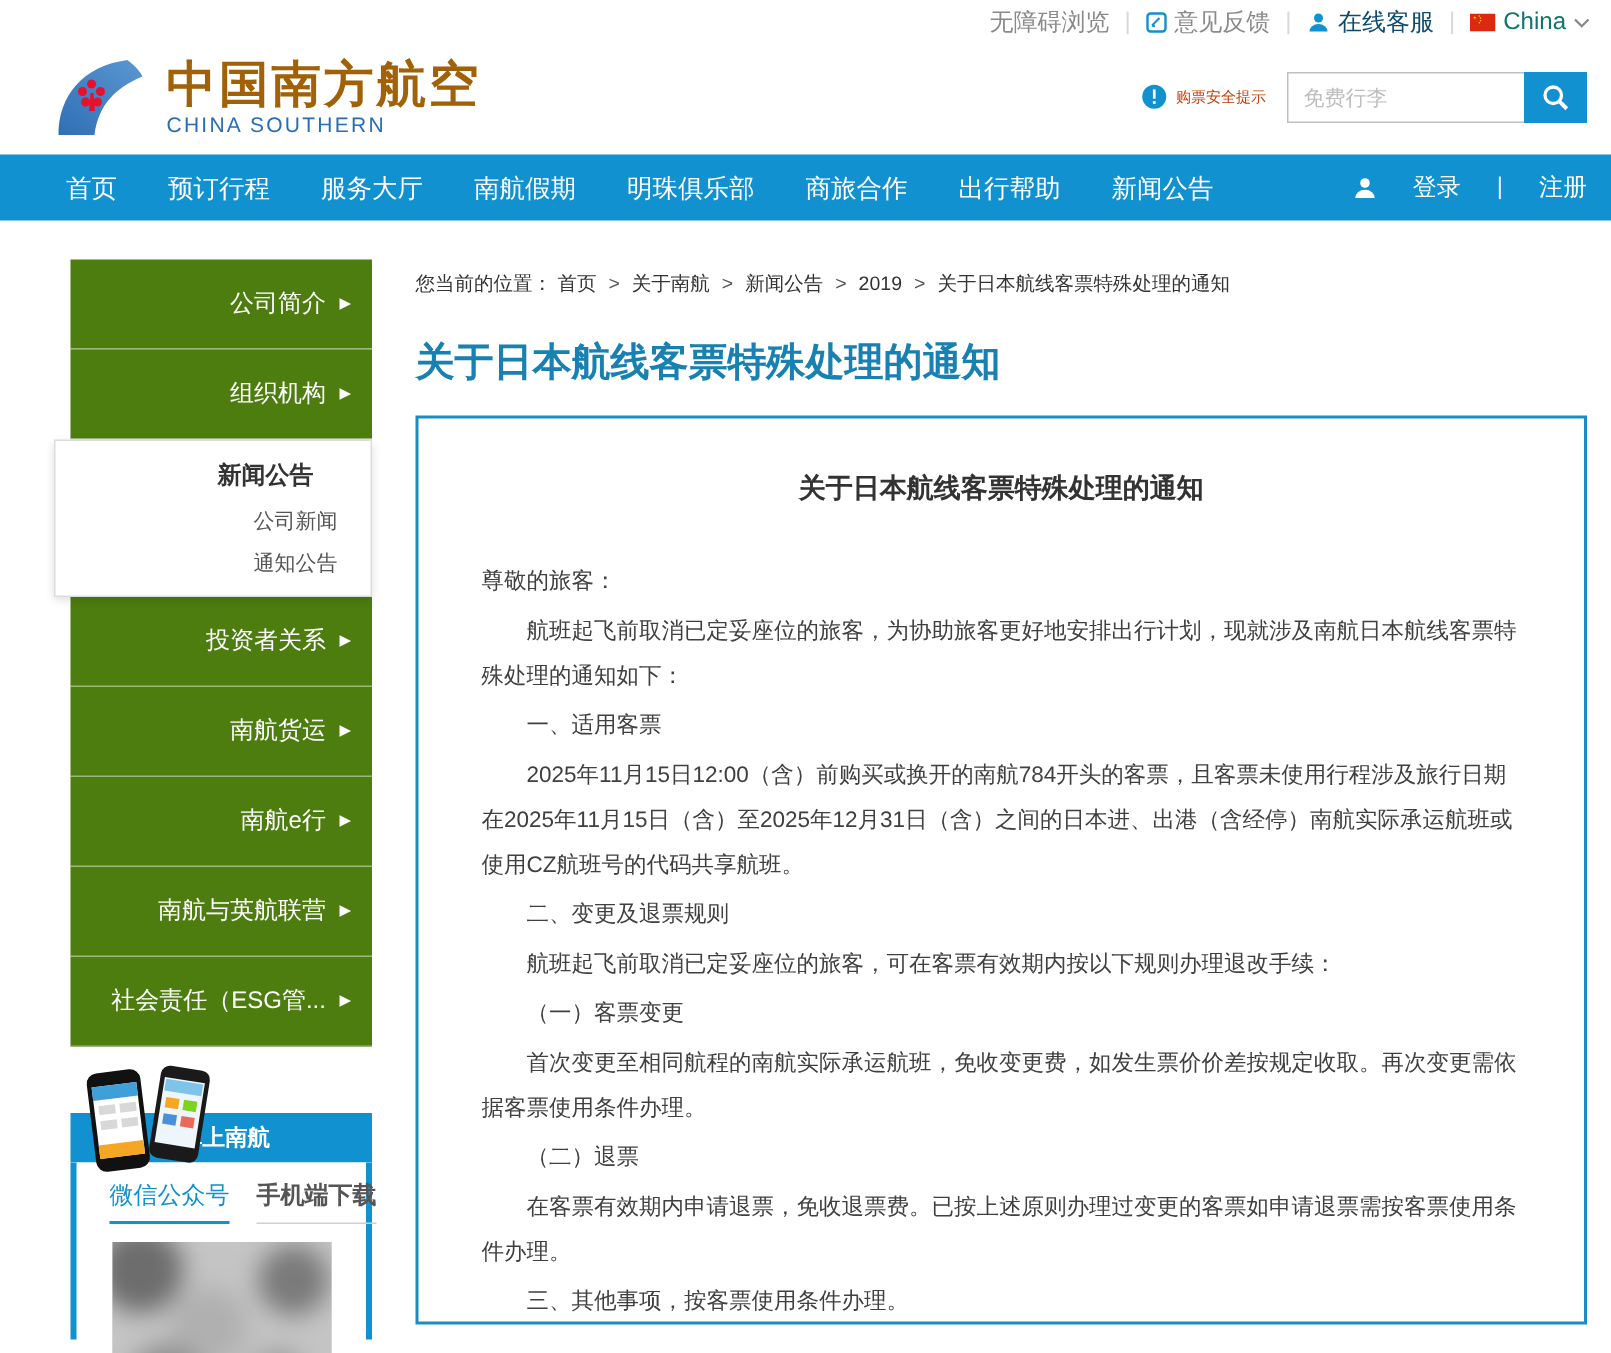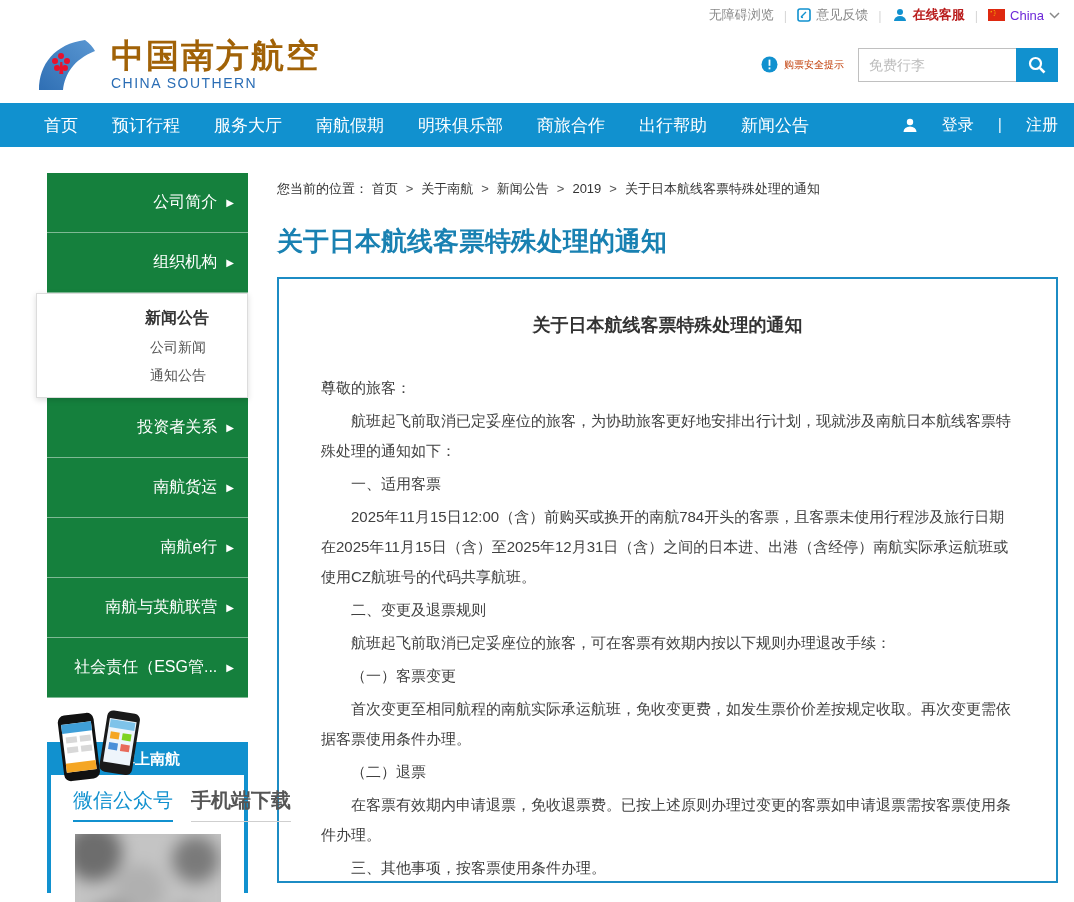--- a/index.html
+++ b/index.html
@@ -4,25 +4,25 @@
 <style>
   * { box-sizing: border-box; }
   html,body { margin:0; padding:0; }
   body {
     width:1074px; height:902px; overflow:hidden;
     background:#fff; font-family:"Liberation Sans", sans-serif;
     color:#333;
   }
   
   .topbar { height:26px; display:flex; align-items:center; justify-content:flex-end;
-            gap:10px; padding:4px 14px 0 0; font-size:13px; color:#8a8a8a; }
+            gap:10px; padding:4px 14px 0 0; font-size:16px; color:#8a8a8a; }
   .topbar .item { display:flex; align-items:center; gap:5px; cursor:pointer; }
   .tb-sep { color:#d8d8d8; }
-  .tb-strong { color:#b91c1c; font-weight:bold; }
-  .region { color:#6d28d9; }
+  .tb-strong { color:#0c4a6e; font-weight:normal; }
+  .region { color:#0f766e; }
   
   .header { height:77px; display:flex; align-items:center; padding:0 16px 0 35px; }
   .logo { display:flex; align-items:center; gap:12px; cursor:pointer; }
   .brand-cn { font-size:33px; font-weight:bold; color:#a16207; letter-spacing:2px; line-height:1.1; }
   .brand-en { font-size:14px; color:#2a6db5; letter-spacing:1.5px; }
   .header-right { margin-left:auto; display:flex; align-items:center; gap:14px; }
   .safety { display:flex; align-items:center; gap:6px; color:#c2410c; font-size:10px; cursor:pointer; }
   .search-box { display:flex; align-items:center; }
   .search-input { width:158px; height:34px; border:1px solid #c0c0c0; border-right:none;
                   padding:0 10px; font-size:14px; color:#333; outline:none;
@@ -33,40 +33,40 @@
   
   .nav { height:44px; background:#1191cf; display:flex; align-items:center;
          padding:0 16px 0 27px; color:#fff; }
   .nav-item { padding:0 17px; font-size:17px; cursor:pointer; white-space:nowrap; }
   .nav-right { margin-left:auto; display:flex; align-items:center; gap:24px; font-size:16px; }
   .nav-right .lnk { cursor:pointer; }
   .nav-right .bar { opacity:.9; }
   
   .content { display:flex; align-items:flex-start; }
   .sidebar { width:201px; margin-left:47px; margin-top:26px; flex:none; }
-  .side-item { height:60px; background:#15803d; color:#fff; font-size:16px;
+  .side-item { height:60px; background:#4d7c0f; color:#fff; font-size:16px;
                display:flex; align-items:center; justify-content:flex-end;
                padding-right:14px; gap:9px; cursor:pointer;
                border-bottom:1px solid rgba(255,255,255,.45); white-space:nowrap; }
   .side-arrow { font-size:10px; line-height:1; }
   .side-active { position:relative; margin-left:-11px; width:212px; background:#fff;
                  border:1px solid #dcdcdc; box-shadow:0 2px 6px rgba(0,0,0,.14);
                  padding:9px 0 8px; }
   .side-active-title { font-size:16px; font-weight:bold; color:#333; text-align:right;
                        padding-right:38px; line-height:30px; }
-  .side-sub { font-size:14px; color:#555; text-align:right; padding-right:41px;
+  .side-sub { font-size:14px; color:#555; text-align:right; padding-right:22px;
               line-height:28px; cursor:pointer; }
   
   .app-widget { margin-top:44px; position:relative; }
   .app-header { height:33px; background:#1191cf; color:#fff; font-size:15px;
                 font-weight:bold; line-height:33px; padding-left:73px; }
   .phones { position:absolute; left:4px; top:-34px; width:100px; height:74px; }
   .app-body { border-left:4px solid #1191cf; border-right:4px solid #1191cf;
               background:#fff; padding:12px 12px 0; height:118px; }
-  .app-tabs { display:flex; gap:18px; font-size:20px; padding-left:10px; }
+  .app-tabs { display:flex; gap:18px; font-size:16px; padding-left:10px; }
   .tab { padding-bottom:6px; cursor:pointer; white-space:nowrap; }
   .tab.active { color:#1191cf; border-bottom:2px solid #1191cf; }
   .tab.inactive { color:#555; border-bottom:1px solid #cfcfcf;font-weight:bold; }
   .qr { margin:12px auto 0; width:146px; height:146px; position:relative; overflow:hidden;
         background:#c4c4c4; }
   .qr-blur { position:absolute; inset:-12px; filter:blur(8px);
         background:
           radial-gradient(circle at 18% 18%, #6d6d6d 0 14%, transparent 15%),
           radial-gradient(circle at 78% 22%, #7a7a7a 0 12%, transparent 13%),
           radial-gradient(circle at 28% 62%, #8d8d8d 0 15%, transparent 16%),

